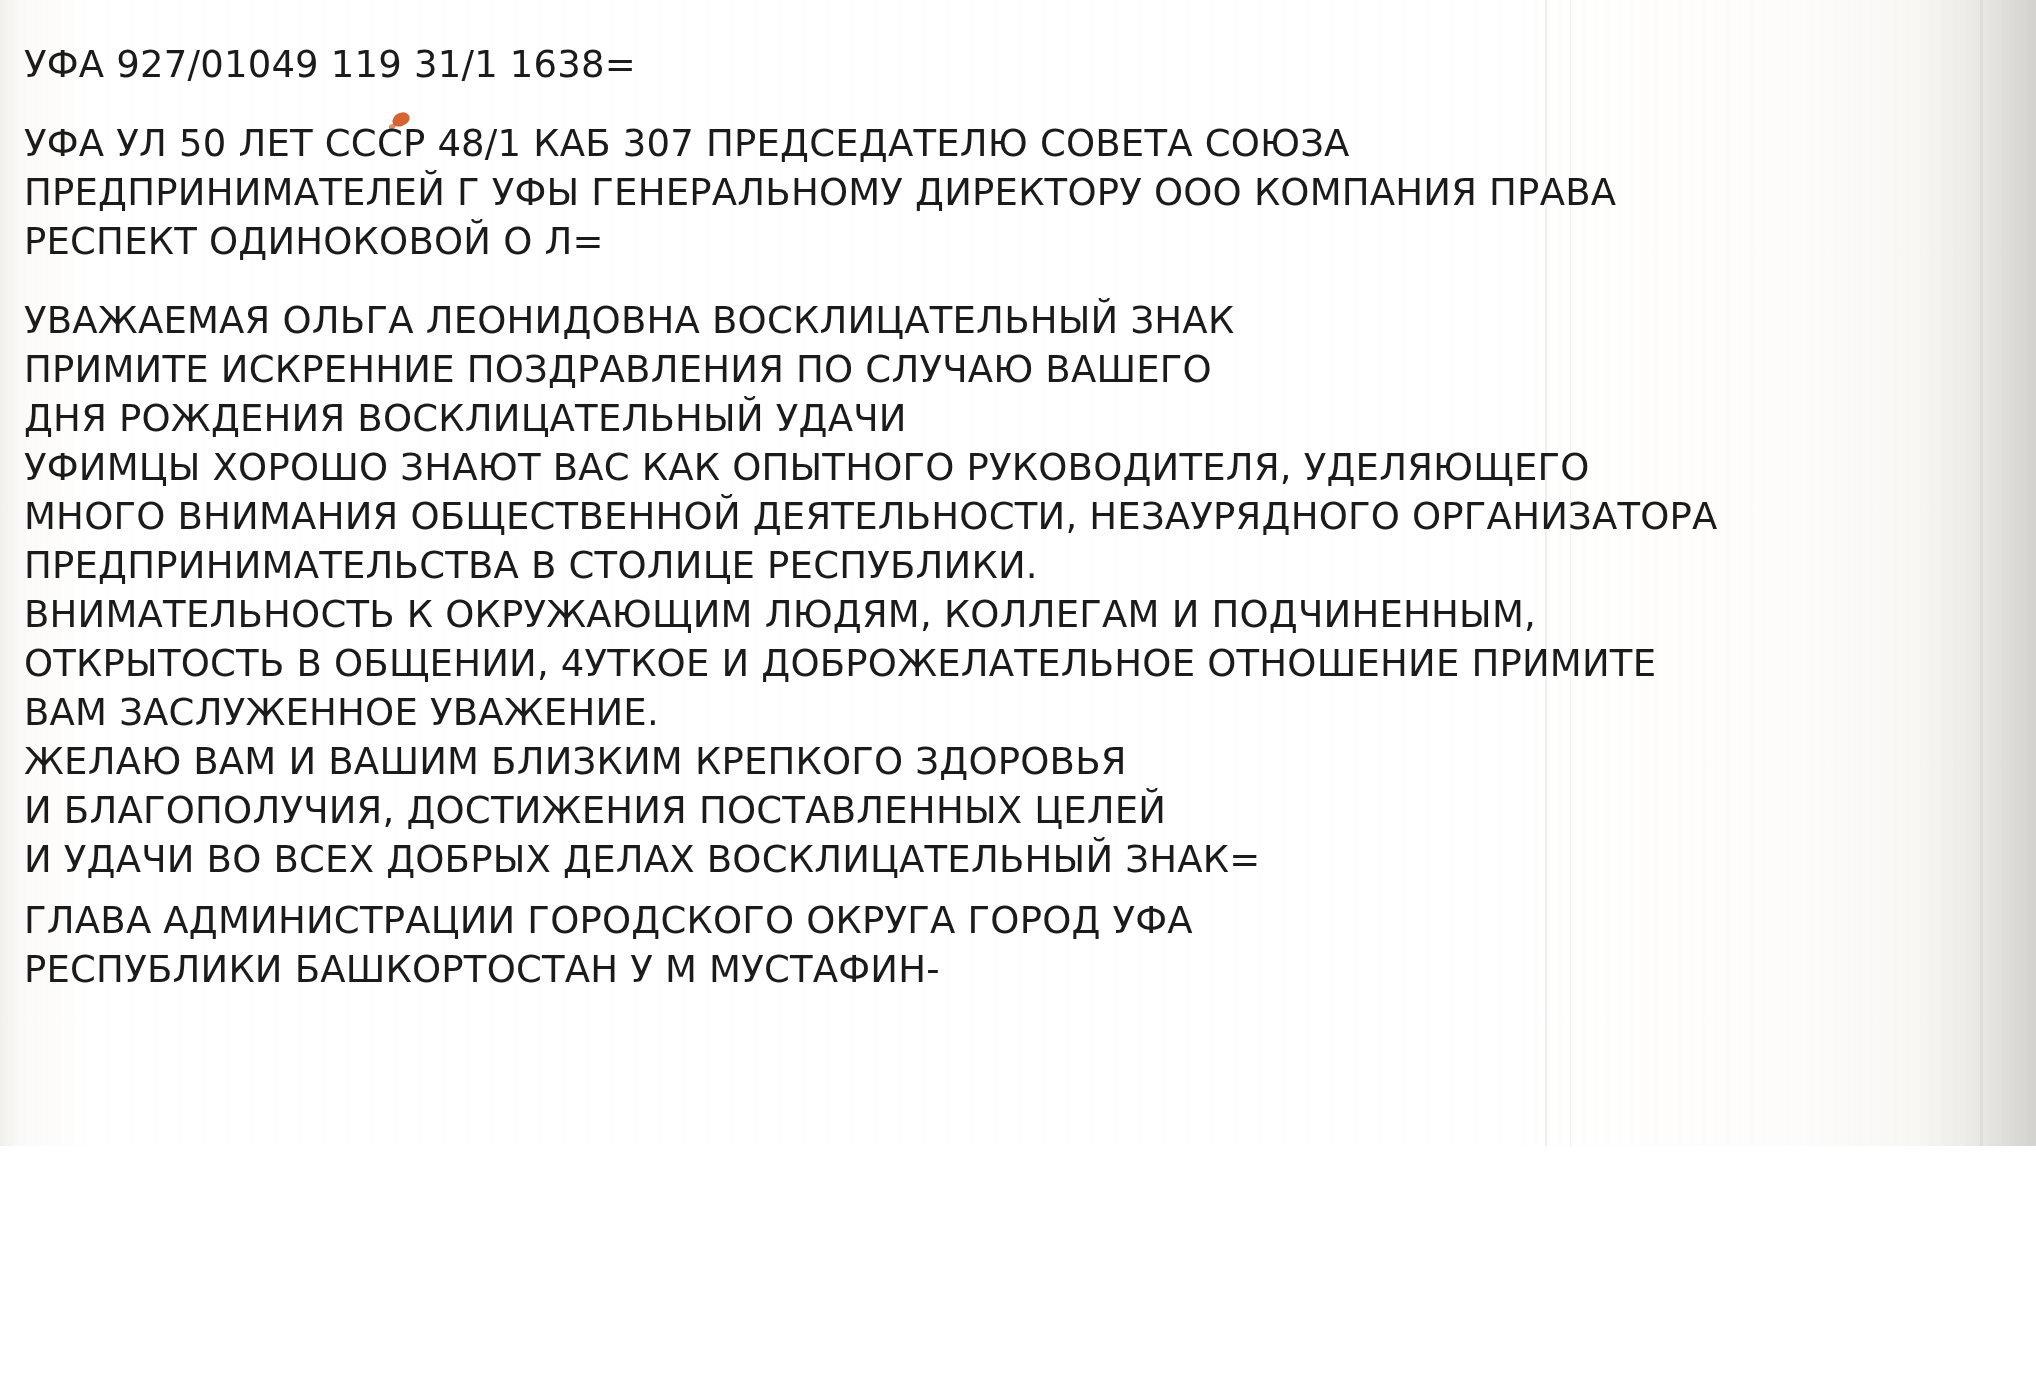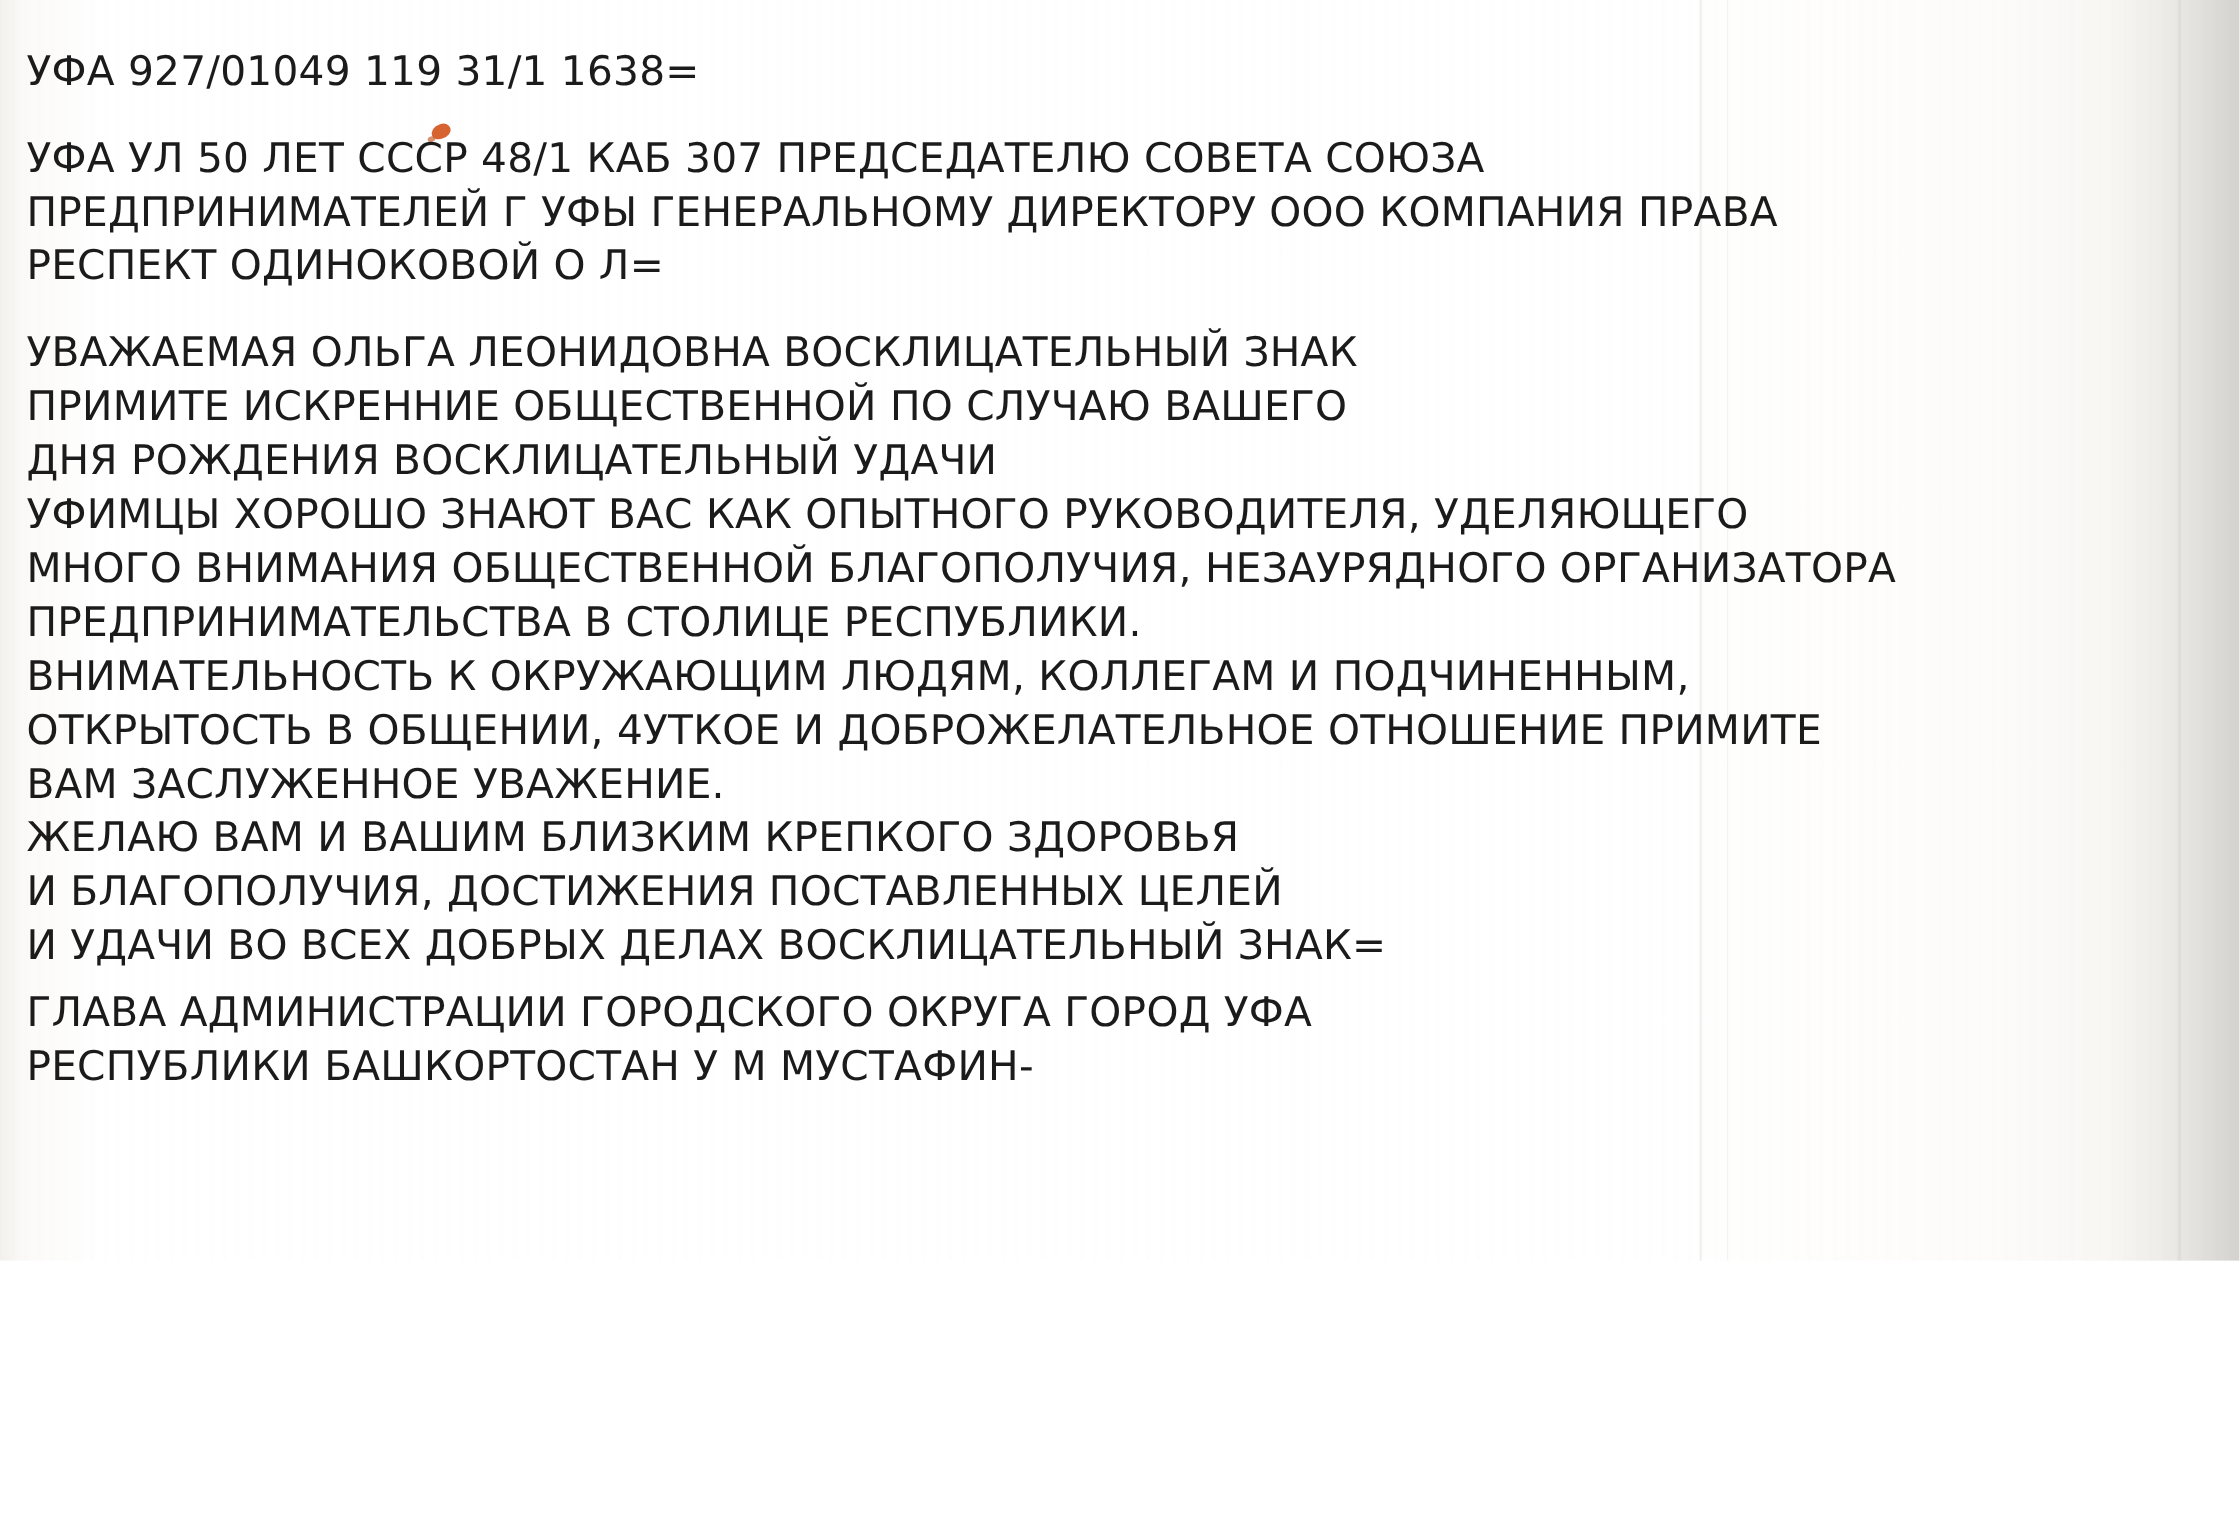--- a/index.html
+++ b/index.html
@@ -135,24 +135,24 @@
     </div>
 
     <div class="block">
       <div class="line">УФА УЛ 50 ЛЕТ СССР 48/1 КАБ 307 ПРЕДСЕДАТЕЛЮ СОВЕТА СОЮЗА</div>
       <div class="line">ПРЕДПРИНИМАТЕЛЕЙ Г УФЫ ГЕНЕРАЛЬНОМУ ДИРЕКТОРУ ООО КОМПАНИЯ ПРАВА</div>
       <div class="line">РЕСПЕКТ ОДИНОКОВОЙ О Л=</div>
     </div>
 
     <div class="block">
       <div class="line">УВАЖАЕМАЯ ОЛЬГА ЛЕОНИДОВНА ВОСКЛИЦАТЕЛЬНЫЙ ЗНАК</div>
-      <div class="line">ПРИМИТЕ ИСКРЕННИЕ ОБЩЕСТВЕННОЙ ПО СЛУЧАЮ ВАШЕГО</div>
+      <div class="line">ПРИМИТЕ ИСКРЕННИЕ ПОЗДРАВЛЕНИЯ ПО СЛУЧАЮ ВАШЕГО</div>
       <div class="line">ДНЯ РОЖДЕНИЯ ВОСКЛИЦАТЕЛЬНЫЙ УДАЧИ</div>
       <div class="line">УФИМЦЫ ХОРОШО ЗНАЮТ ВАС КАК ОПЫТНОГО РУКОВОДИТЕЛЯ, УДЕЛЯЮЩЕГО</div>
-      <div class="line">МНОГО ВНИМАНИЯ ОБЩЕСТВЕННОЙ БЛАГОПОЛУЧИЯ, НЕЗАУРЯДНОГО ОРГАНИЗАТОРА</div>
+      <div class="line">МНОГО ВНИМАНИЯ ОБЩЕСТВЕННОЙ ДЕЯТЕЛЬНОСТИ, НЕЗАУРЯДНОГО ОРГАНИЗАТОРА</div>
       <div class="line">ПРЕДПРИНИМАТЕЛЬСТВА В СТОЛИЦЕ РЕСПУБЛИКИ.</div>
       <div class="line">ВНИМАТЕЛЬНОСТЬ К ОКРУЖАЮЩИМ ЛЮДЯМ, КОЛЛЕГАМ И ПОДЧИНЕННЫМ,</div>
       <div class="line">ОТКРЫТОСТЬ В ОБЩЕНИИ, 4УТКОЕ И ДОБРОЖЕЛАТЕЛЬНОЕ ОТНОШЕНИЕ ПРИМИТЕ</div>
       <div class="line">ВАМ ЗАСЛУЖЕННОЕ УВАЖЕНИЕ.</div>
       <div class="line">ЖЕЛАЮ ВАМ И ВАШИМ БЛИЗКИМ КРЕПКОГО ЗДОРОВЬЯ</div>
       <div class="line">И БЛАГОПОЛУЧИЯ, ДОСТИЖЕНИЯ ПОСТАВЛЕННЫХ ЦЕЛЕЙ</div>
       <div class="line">И УДАЧИ ВО ВСЕХ ДОБРЫХ ДЕЛАХ ВОСКЛИЦАТЕЛЬНЫЙ ЗНАК=</div>
     </div>
 
     <div class="block" style="margin-top:12px;">

